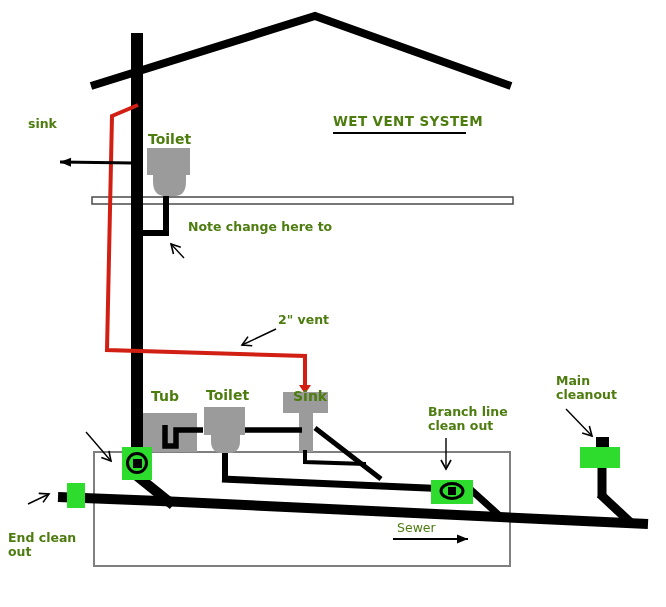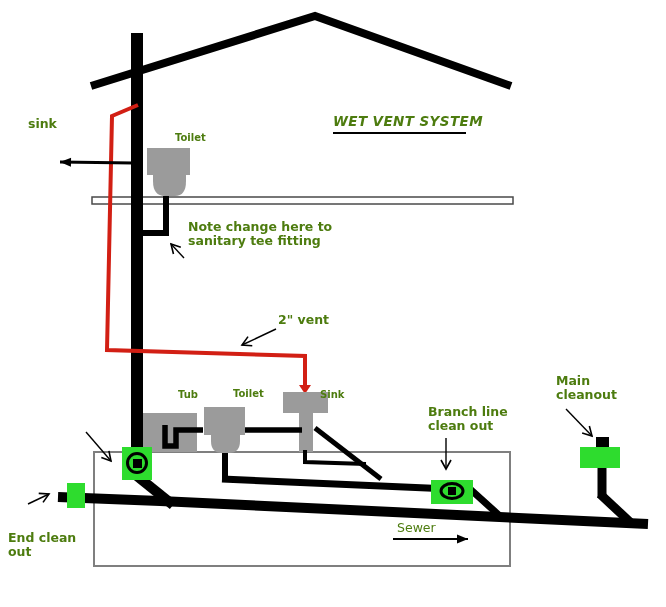--- a/index.html
+++ b/index.html
@@ -3,24 +3,24 @@
 <meta charset="utf-8">
 <style>
   html,body{margin:0;padding:0;background:#fff;}
   #stage{
     position:relative;width:666px;height:607px;background:#ffffff;overflow:hidden;
     font-family:"DejaVu Sans","Liberation Sans",sans-serif;color:#000;
   }
   #stage svg{position:absolute;left:0;top:0;}
   .lbl{position:absolute;font-weight:bold;font-size:12.5px;line-height:1.12;color:#4d7c0f;white-space:nowrap;}
   .lbl .ln{display:block;}
-  .fixture-lbl{font-size:10px;margin-left:27px;}
+  .fixture-lbl{font-size:14px;}
   .title-lbl{
     font-size:13.5px;letter-spacing:.4px;text-align:right;
-    border-bottom:2px solid #000;padding-bottom:3px;font-style:italic;
+    border-bottom:2px solid #000;padding-bottom:3px;
   }
   .sewer-lbl{font-weight:normal;font-size:12.5px;}
   .blk{stroke:#000;fill:none;}
   .gray-fix{fill:#9b9b9b;stroke:none;}
   .green-box{fill:#2edc2e;stroke:none;}
   .red-line{stroke:#d21f14;fill:none;}
 </style>
 </head>
 <body>
 
@@ -91,21 +91,20 @@
   <div class="lbl fixture-lbl" style="left:148px;top:132px;">
     <span class="ln">Toilet</span>
   </div>
 
   <div class="lbl title-lbl" style="left:333px;top:114px;width:133px;">
     <span>WET VENT SYSTEM</span>
   </div>
 
   <div class="lbl" style="left:188px;top:220px;">
     <span class="ln">Note change here to</span>
-    <span class="ln">sanitary tee fitting</span>
   </div>
 
   <div class="lbl" style="left:278px;top:313px;">
     <span class="ln">2" vent</span>
   </div>
 
 
   <div class="lbl fixture-lbl" style="left:151px;top:389px;">
     <span class="ln">Tub</span>
   </div>

